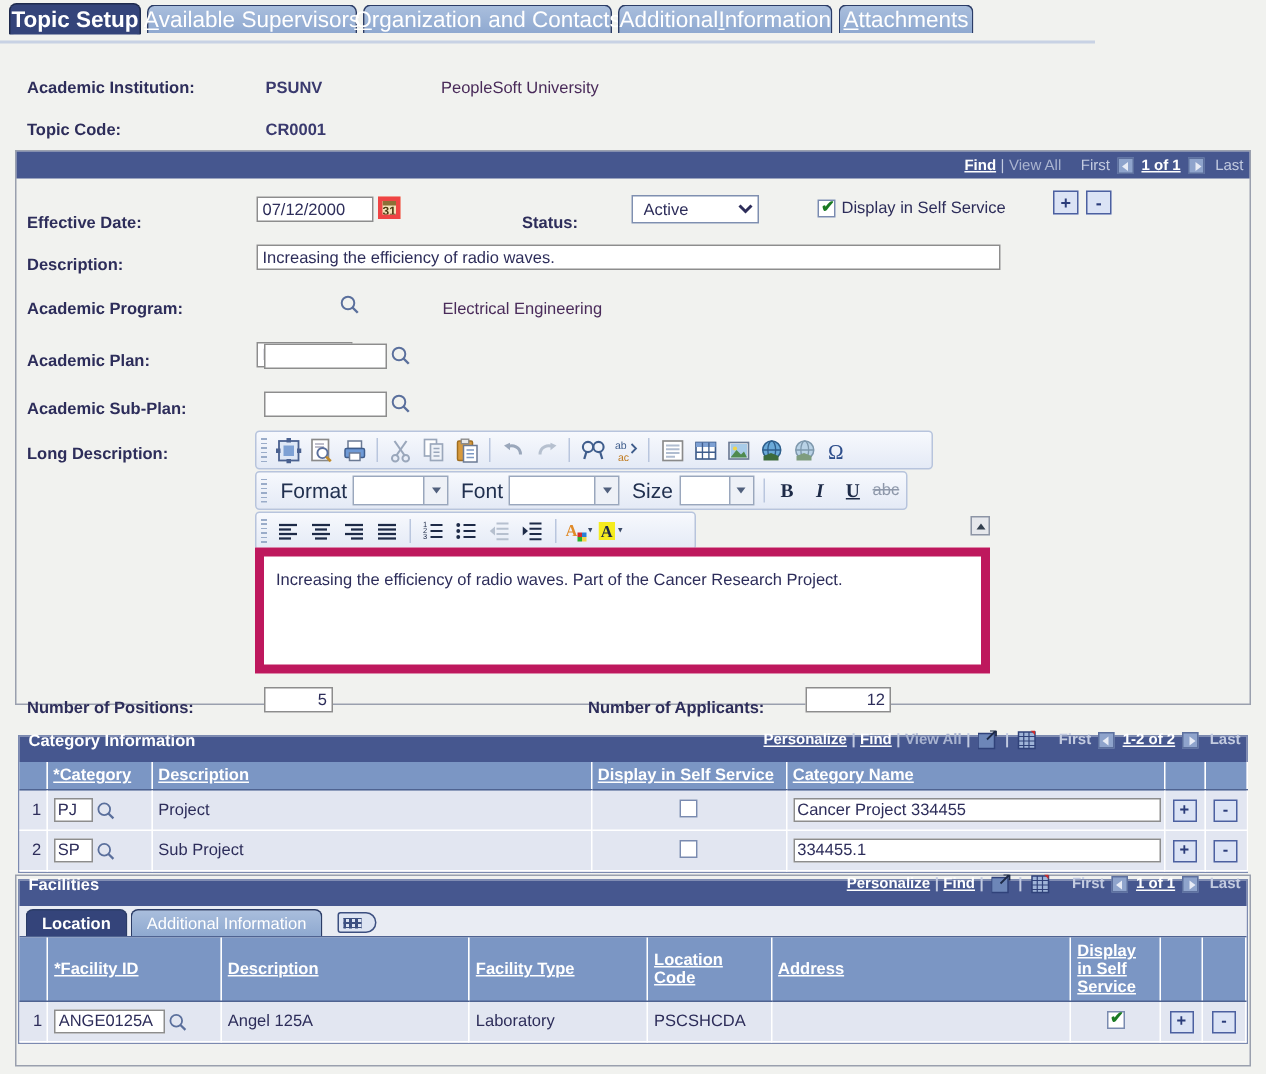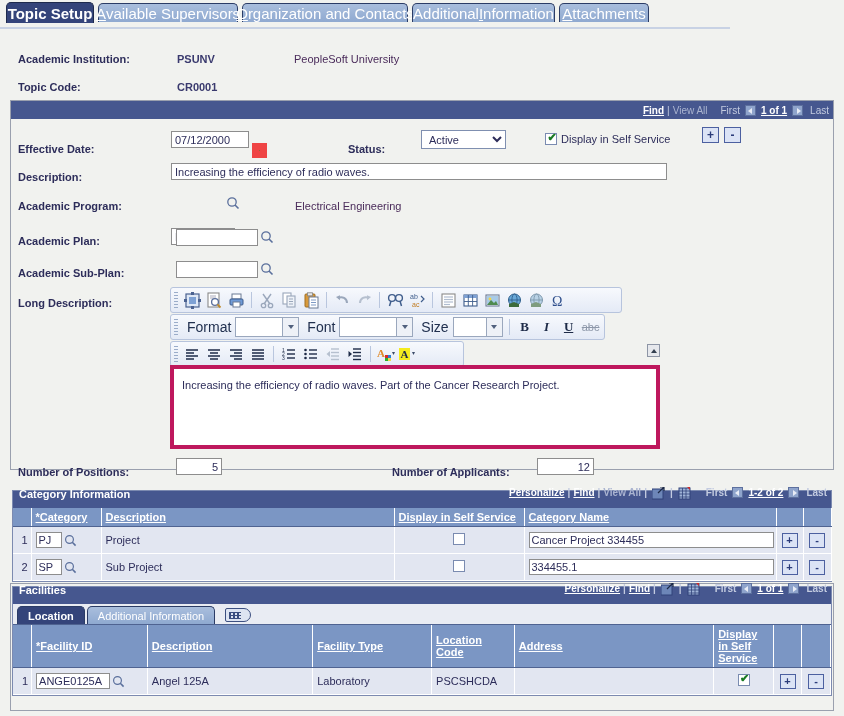--- a/index.html
+++ b/index.html
@@ -56,21 +56,21 @@
     border:1px solid #9aa0ae;
     background:#f1f2ef;
     box-sizing:border-box;
   }
   .panelbar{
     position:absolute;left:0;top:0;width:822px;height:18px;
     background:#46578f;
     display:flex;align-items:center;justify-content:flex-end;
     padding-right:4px;box-sizing:border-box;
   }
-  .navlinks{color:#ffffff;font-size:10px;display:flex;gap:3px;}
+  .navlinks{color:#ffffff;font-size:10px;display:flex;align-items:center;gap:3px;}
   .navlinks a{color:#ffffff;text-decoration:underline;font-weight:bold;cursor:pointer;}
   .navlinks .dim{color:#aab4d0;text-decoration:none;}
   .navlinks .sep{color:#c3cbe0;}
   .navlinks .firstlast{color:#c3cbe0;margin-left:10px;}
   .navlinks .count{color:#ffffff;font-weight:bold;text-decoration:underline;}
   .arrowbox{
     display:inline-block;width:11px;height:11px;
     background:#8fa4cc;border:1px solid #5d709e;
     position:relative;vertical-align:middle;margin:0 2px;
     box-sizing:border-box;cursor:pointer;
@@ -100,23 +100,23 @@
     border:1px solid #7f8fb0;background:#ffffff;
     height:19px;box-sizing:border-box;
     padding-left:3px;
   }
   .magnifier{
     position:absolute;width:14px;height:14px;cursor:pointer;
   }
   .magnifier svg{display:block;}
   .calicon{
     position:absolute;width:15px;height:15px;cursor:pointer;
-    border:7px solid #ef4444;background:#f3e2b8;box-sizing:border-box;
+    border:3px solid #ef4444;background:#f3e2b8;box-sizing:border-box;
     font-size:8px;line-height:13px;text-align:center;color:#4a3a12;
-    font-weight:bold;overflow:hidden;margin-top:12px;
+    font-weight:bold;overflow:hidden;
   }
   .calicon::before{
     content:"";position:absolute;left:0;top:0;right:0;height:3px;background:#8d6f36;
   }
   .chk{
     position:absolute;width:12px;height:12px;
     border:1px solid #7a8bb0;background:#ffffff;box-sizing:border-box;cursor:pointer;
   }
   .chk.on::after{
     content:"\2714";position:absolute;left:0;top:-3px;width:12px;
@@ -166,21 +166,21 @@
   .tcombo .arr::after{
     content:"";border-left:3px solid transparent;border-right:3px solid transparent;
     border-top:4px solid #51607d;
   }
   .bold-b{font-weight:bold;font-size:13px;color:#1d2a47;font-family:"Liberation Serif",serif;}
   .ital-i{font-style:italic;font-weight:bold;font-size:13px;color:#1d2a47;font-family:"Liberation Serif",serif;}
   .und-u{text-decoration:underline;font-weight:bold;font-size:13px;color:#1d2a47;font-family:"Liberation Serif",serif;}
   .strike-s{text-decoration:line-through;font-size:11px;color:#8e98aa;}
   .editbody{
     position:absolute;left:0;top:78px;width:490px;height:84px;
-    border:4px solid #be185d;background:#ffffff;box-sizing:border-box;
+    border:6px solid #be185d;background:#ffffff;box-sizing:border-box;
     padding:10px 8px;font-size:11px;color:#2d2d5a;
   }
   .scrollup{
     position:absolute;right:0;top:57px;width:13px;height:13px;
     border:1px solid #8d95a5;background:#e6e8ec;box-sizing:border-box;
     display:flex;align-items:center;justify-content:center;cursor:pointer;
   }
   .scrollup::after{
     content:"";border-left:3px solid transparent;border-right:3px solid transparent;
     border-bottom:4px solid #33404f;

